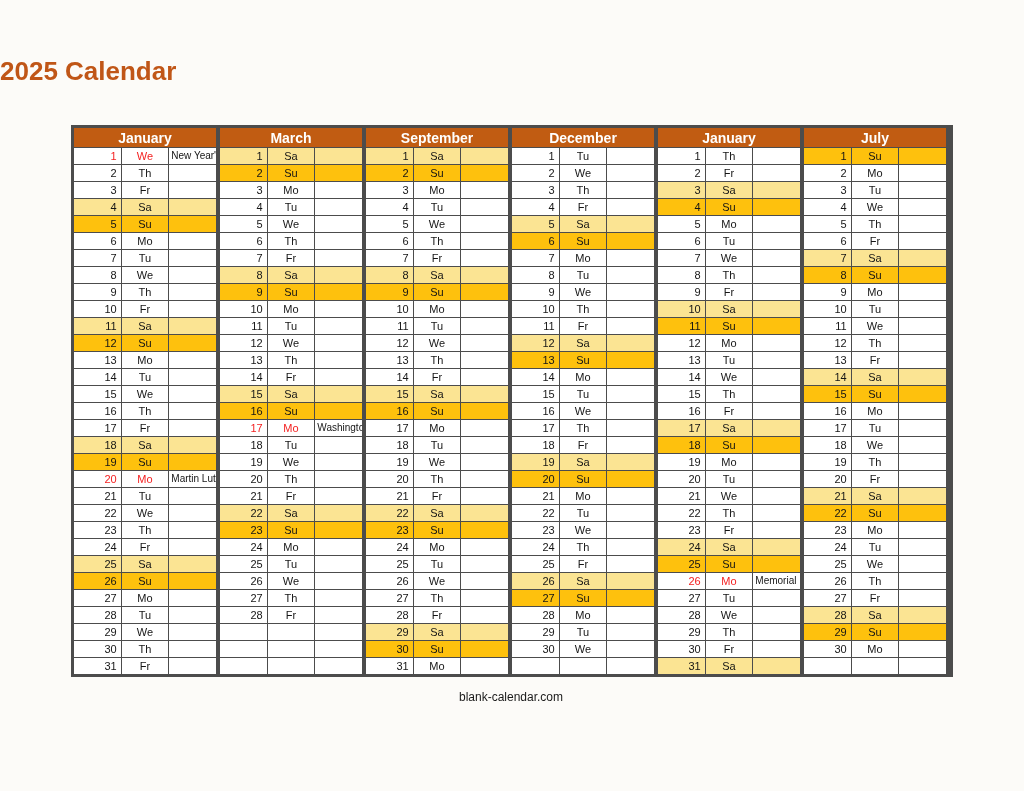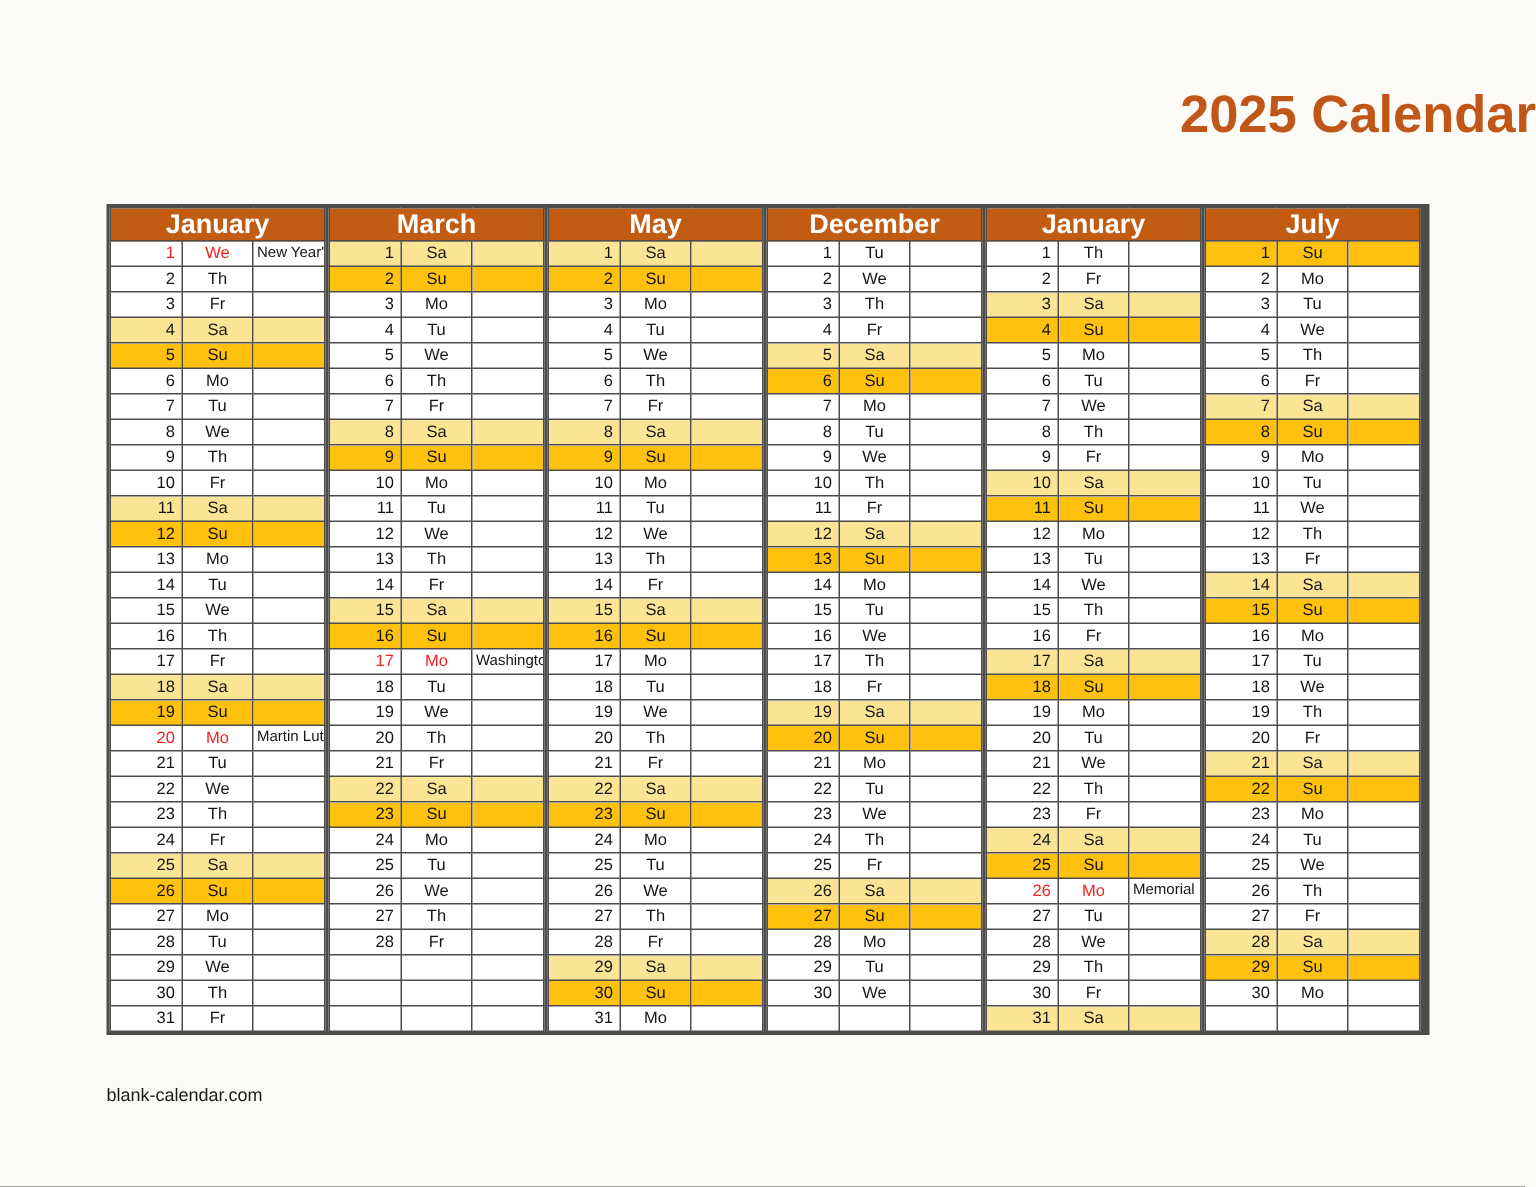--- a/index.html
+++ b/index.html
@@ -15,22 +15,22 @@
   html,body{margin:0;padding:0;}
   body{
     width:1024px;height:791px;
     background:#fcfbf8;
     font-family:"Liberation Sans","DejaVu Sans",sans-serif;
     color:var(--day-text);
     overflow:hidden;
   }
   h1[data-name="page-title"]{
     margin:56px 0 38px;
-    text-align:right;
-    font-size:35px;
+    text-align:left;
+    font-size:26px;
     line-height:1.2;
     font-weight:bold;
     color:var(--title-text);
   }
   .months{
     display:flex;
     gap:2px;
     padding:2px;
     background:var(--grid-border);
     width:882px;
@@ -39,21 +39,21 @@
   table{
     border-collapse:collapse;
     table-layout:fixed;
     width:144px;
     background:#ffffff;
   }
   th{
     height:20px;
     background:var(--header-bg);
     color:#ffffff;
-    font-size:18px;
+    font-size:14px;
     font-weight:bold;
     text-align:center;
     padding:0;
     border:1px solid var(--grid-border);
   }
   td{
     height:17px;
     padding:0;
     border:1px solid var(--grid-border);
     font-size:11px;
@@ -63,22 +63,22 @@
     overflow:hidden;
   }
   td.num{width:22px;text-align:right;padding-right:4px;}
   td.wd{width:21px;text-align:center;}
   td.hol{text-align:left;padding-left:2px;font-size:10px;}
   tr.sat td{background:var(--saturday-bg);}
   tr.sun td{background:var(--sunday-bg);}
   tr.hred td.num, tr.hred td.wd{color:var(--holiday-red);}
   .footer{
     width:882px;
-    margin:33px auto 0;
-    text-align:left;
+    margin:13px auto 0;
+    text-align:center;
     font-size:12px;
     color:#1a1a1a;
     padding-right:2px;
   }
 </style>
 </head>
 <body>
 
 <h1 data-name="page-title">2025 Calendar</h1>
 
@@ -407,21 +407,21 @@
         <tr data-name="day-row">
           <td class="num" data-name="day-number"></td>
           <td class="wd" data-name="day-weekday"></td>
           <td class="hol" data-name="day-holiday"></td>
         </tr>
       </tbody>
     </table>
     <table data-name="month-march">
       <thead>
         <tr>
-          <th colspan="3" data-name="month-header">May</th>
+          <th colspan="3" data-name="month-header">September</th>
         </tr>
       </thead>
       <tbody>
         <tr data-name="day-row" class="sat">
           <td class="num" data-name="day-number">1</td>
           <td class="wd" data-name="day-weekday">Sa</td>
           <td class="hol" data-name="day-holiday"></td>
         </tr>
         <tr data-name="day-row" class="sun">
           <td class="num" data-name="day-number">2</td>

